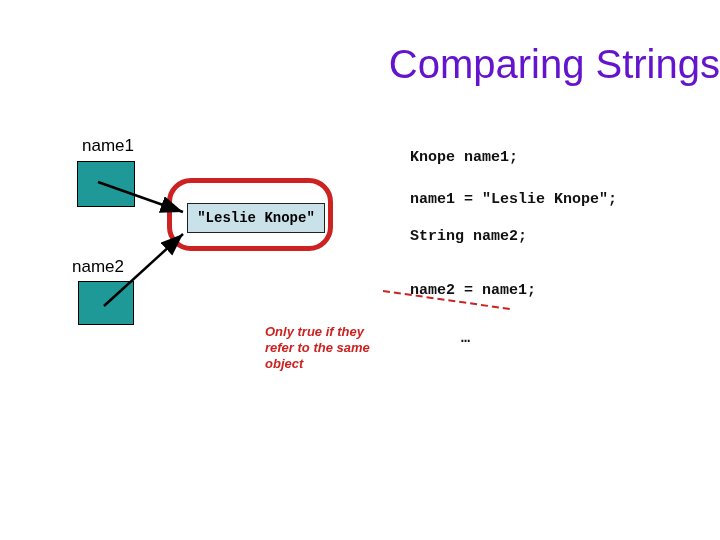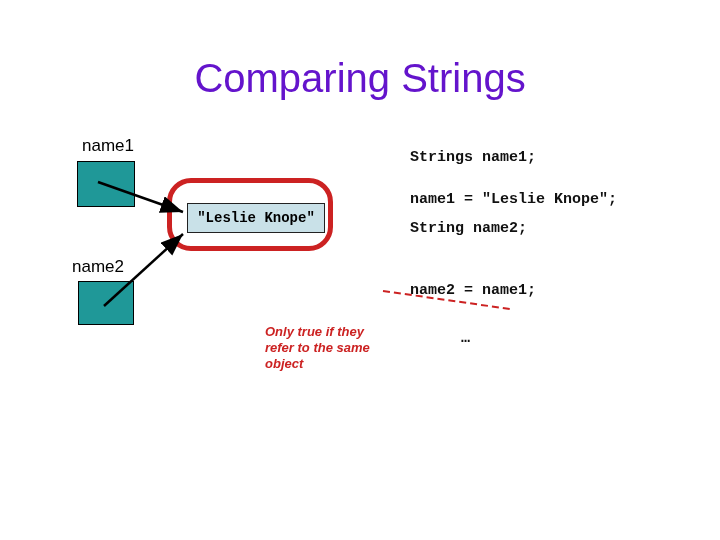--- a/index.html
+++ b/index.html
@@ -5,22 +5,22 @@
   html,body{margin:0;padding:0;background:#888;}
   .slide{
     position:relative;
     width:720px;height:540px;
     background:#ffffff;
     overflow:hidden;
     font-family:"Liberation Sans", sans-serif;
   }
   .title{
     position:absolute;
-    top:56px;left:0;width:100%;
-    text-align:center;
+    top:42px;left:0;width:100%;
+    text-align:right;
     font-size:40px;
     color:var(--color-title,#6414CC);
     font-family:"Liberation Sans", sans-serif;
   }
   .var-label{
     position:absolute;
     font-size:17px;
     color:#000;
   }
   .teal-box{
@@ -106,19 +106,19 @@
         <path d="M0,0 L9,3.5 L0,7 Z" fill="#000"></path>
       </marker>
     </defs>
     <line class="arrow" x1="98" y1="182" x2="183" y2="212" marker-end="url(#ah)"></line>
     <line class="arrow" x1="104" y1="306" x2="183" y2="234" marker-end="url(#ah)"></line>
     <line class="dashed" x1="383" y1="291" x2="510" y2="309"></line>
   </svg>
 
   <div class="annotation">Only true if they refer to the same object</div>
 
-  <div class="code" style="top:149px">Strings name1;</div>
+  <div class="code" style="top:149px">Knope name1;</div>
   <div class="code" style="top:191px">name1 = "Leslie Knope";</div>
-  <div class="code" style="top:220px">String name2;</div>
+  <div class="code" style="top:228px">String name2;</div>
   <div class="code" style="top:282px">name2 = name1;</div>
   <div class="code" style="top:330px;left:461px">…</div>
 
 </div>
 
 </body></html>

